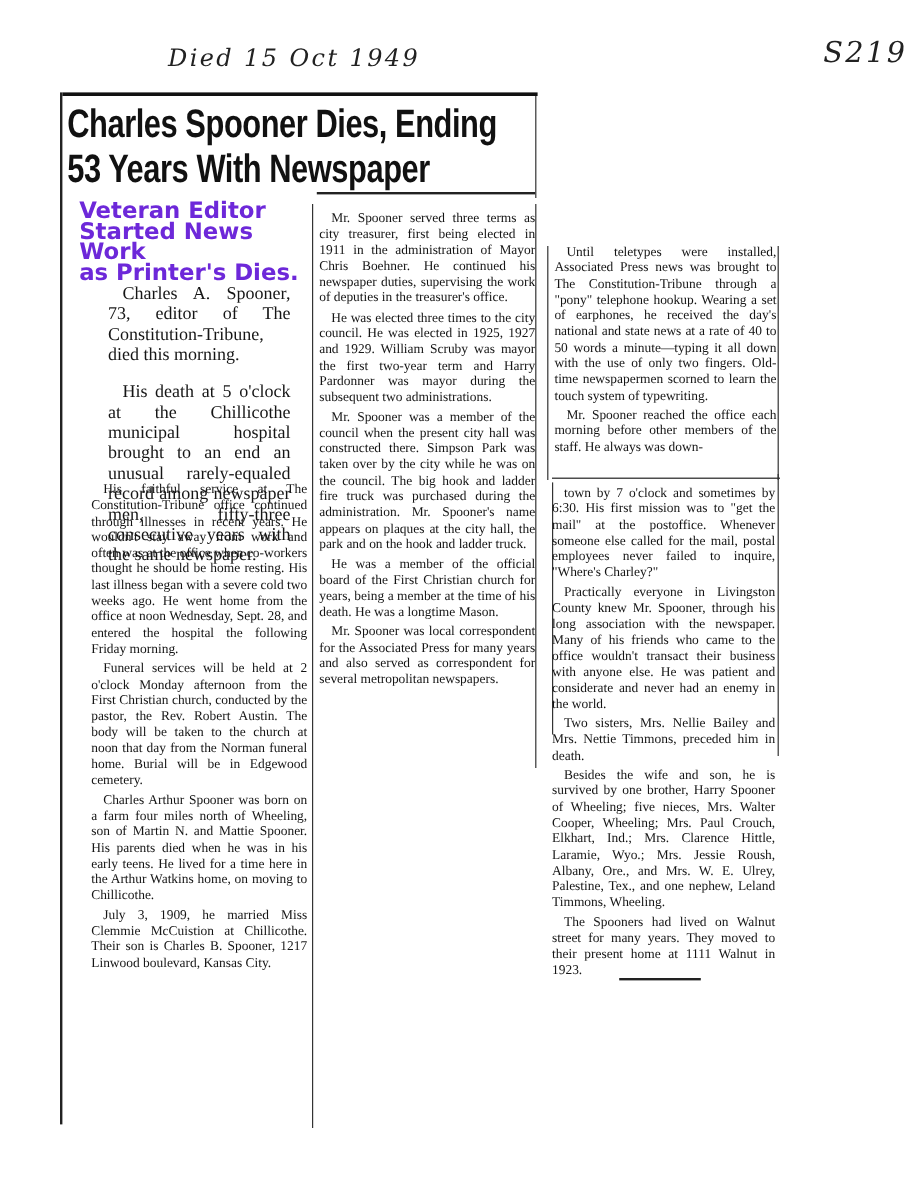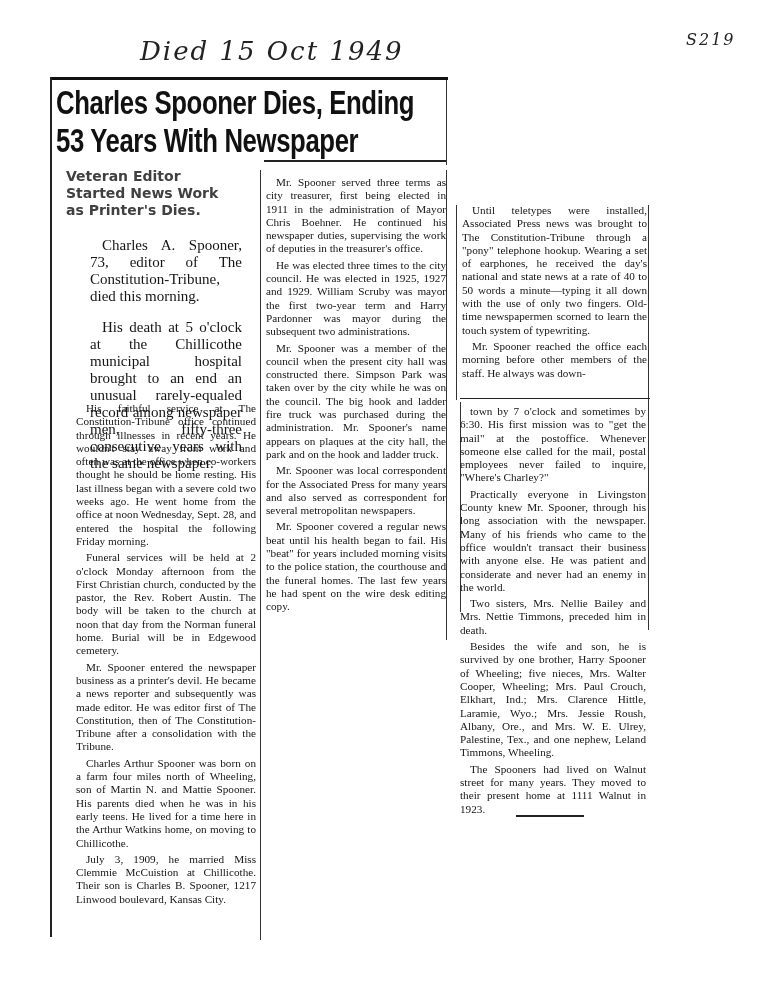--- a/index.html
+++ b/index.html
@@ -1,26 +1,26 @@
 <!DOCTYPE html>
 <html><head>
 <meta charset="utf-8">
 <style>
   html, body { margin:0; padding:0; background:#ffffff; }
   body { width:760px; height:985px; position:relative; overflow:hidden; color:#111; }
-  .hand { position:absolute; font-family:"DejaVu Serif", serif; font-style:italic; color:#222; font-size:26px; letter-spacing:2px; }
+  .hand { position:absolute; font-family:"DejaVu Serif", serif; font-style:italic; color:#222; font-size:20px; letter-spacing:2px; }
   #handwritten-date { left:140px; top:36px; }
-  #handwritten-ref { left:686px; top:30px; font-size:16px; }
+  #handwritten-ref { left:686px; top:30px; font-size:24px; }
   .rule-top { position:absolute; left:52px; top:77px; width:396px; height:3px; background:#111; }
   .frame-left { position:absolute; left:50px; top:77px; width:2px; height:860px; background:#222; }
   .frame-right-head { position:absolute; left:446px; top:80px; width:1px; height:85px; background:#333; }
   .headline { position:absolute; left:56px; top:84px; width:392px; font-family:"Liberation Sans", sans-serif; font-weight:bold; font-size:33px; line-height:38px; transform:scaleX(0.78); transform-origin:left top; letter-spacing:-0.5px; white-space:nowrap; color:#111; }
   .headline div { width:500px; }
   .rule-mid { position:absolute; left:264px; top:160px; width:182px; height:2px; background:#222; }
-  .subhead { position:absolute; left:66px; top:168px; width:200px; font-family:"DejaVu Sans", sans-serif; font-weight:bold; font-size:14px; line-height:17px; color:#404040; }
+  .subhead { position:absolute; left:66px; top:168px; width:200px; font-family:"DejaVu Sans", sans-serif; font-weight:bold; font-size:19px; line-height:17px; color:#6d28d9; }
   .col { position:absolute; font-family:Liberation Serif, serif; font-size:11.2px; line-height:13.3px; text-align:justify; color:#151515; }
   .col p { margin:0 0 3px 0; text-indent:10px; }
   .lead { font-size:15px; line-height:17px; }
   .lead p { margin:14px; text-indent:12px; }
   #col1-lead { left:76px; top:223px; width:180px; }
   #col1 { left:76px; top:402px; width:180px; }
   #col2 { left:266px; top:176px; width:180px; }
   #col3a { left:462px; top:204px; width:185px; }
   #col3b { left:460px; top:405px; width:186px; }
   .vline { position:absolute; background:#333; }
@@ -58,33 +58,32 @@
 </div>
 
 <div class="col lead" id="col1-lead">
   <p>Charles A. Spooner, 73, editor of The Constitution-Tribune, died this morning.</p>
   <p>His death at 5 o'clock at the Chillicothe municipal hospital brought to an end an unusual rarely-equaled record among newspaper men, fifty-three consecutive years with the same newspaper.</p>
 </div>
 
 <div class="col" id="col1">
   <p>His faithful service at The Constitution-Tribune office continued through illnesses in recent years. He wouldn't stay away from work and often was at the office when co-workers thought he should be home resting. His last illness began with a severe cold two weeks ago. He went home from the office at noon Wednesday, Sept. 28, and entered the hospital the following Friday morning.</p>
   <p>Funeral services will be held at 2 o'clock Monday afternoon from the First Christian church, conducted by the pastor, the Rev. Robert Austin. The body will be taken to the church at noon that day from the Norman funeral home. Burial will be in Edgewood cemetery.</p>
-  <p>Mr. Spooner entered the newspaper business as a printer's devil. He became a news reporter and subsequently was made editor. He was editor first of The Constitution, then of The Constitution-Tribune after a consolidation with the Tribune.</p>
   <p>Charles Arthur Spooner was born on a farm four miles north of Wheeling, son of Martin N. and Mattie Spooner. His parents died when he was in his early teens. He lived for a time here in the Arthur Watkins home, on moving to Chillicothe.</p>
   <p>July 3, 1909, he married Miss Clemmie McCuistion at Chillicothe. Their son is Charles B. Spooner, 1217 Linwood boulevard, Kansas City.</p>
 </div>
 
 <div class="vline" id="vline-1"></div>
 
 <div class="col" id="col2">
   <p>Mr. Spooner served three terms as city treasurer, first being elected in 1911 in the administration of Mayor Chris Boehner. He continued his newspaper duties, supervising the work of deputies in the treasurer's office.</p>
   <p>He was elected three times to the city council. He was elected in 1925, 1927 and 1929. William Scruby was mayor the first two-year term and Harry Pardonner was mayor during the subsequent two administrations.</p>
   <p>Mr. Spooner was a member of the council when the present city hall was constructed there. Simpson Park was taken over by the city while he was on the council. The big hook and ladder fire truck was purchased during the administration. Mr. Spooner's name appears on plaques at the city hall, the park and on the hook and ladder truck.</p>
+  <p>He was a member of the official board of the First Christian church for years, being a member at the time of his death. He was a longtime Mason.</p>
   <p>Mr. Spooner was local correspondent for the Associated Press for many years and also served as correspondent for several metropolitan newspapers.</p>
-  <p>Mr. Spooner covered a regular news beat until his health began to fail. His "beat" for years included morning visits to the police station, the courthouse and the funeral homes. The last few years he had spent on the wire desk editing copy.</p>
 </div>
 
 <div class="vline" id="vline-2"></div>
 <div class="vline" id="vline-3"></div>
 <div class="vline" id="vline-4"></div>
 
 <div class="col" id="col3a">
   <p>Until teletypes were installed, Associated Press news was brought to The Constitution-Tribune through a "pony" telephone hookup. Wearing a set of earphones, he received the day's national and state news at a rate of 40 to 50 words a minute—typing it all down with the use of only two fingers. Old-time newspapermen scorned to learn the touch system of typewriting.</p>
   <p>Mr. Spooner reached the office each morning before other members of the staff. He always was down-</p>
 </div>

